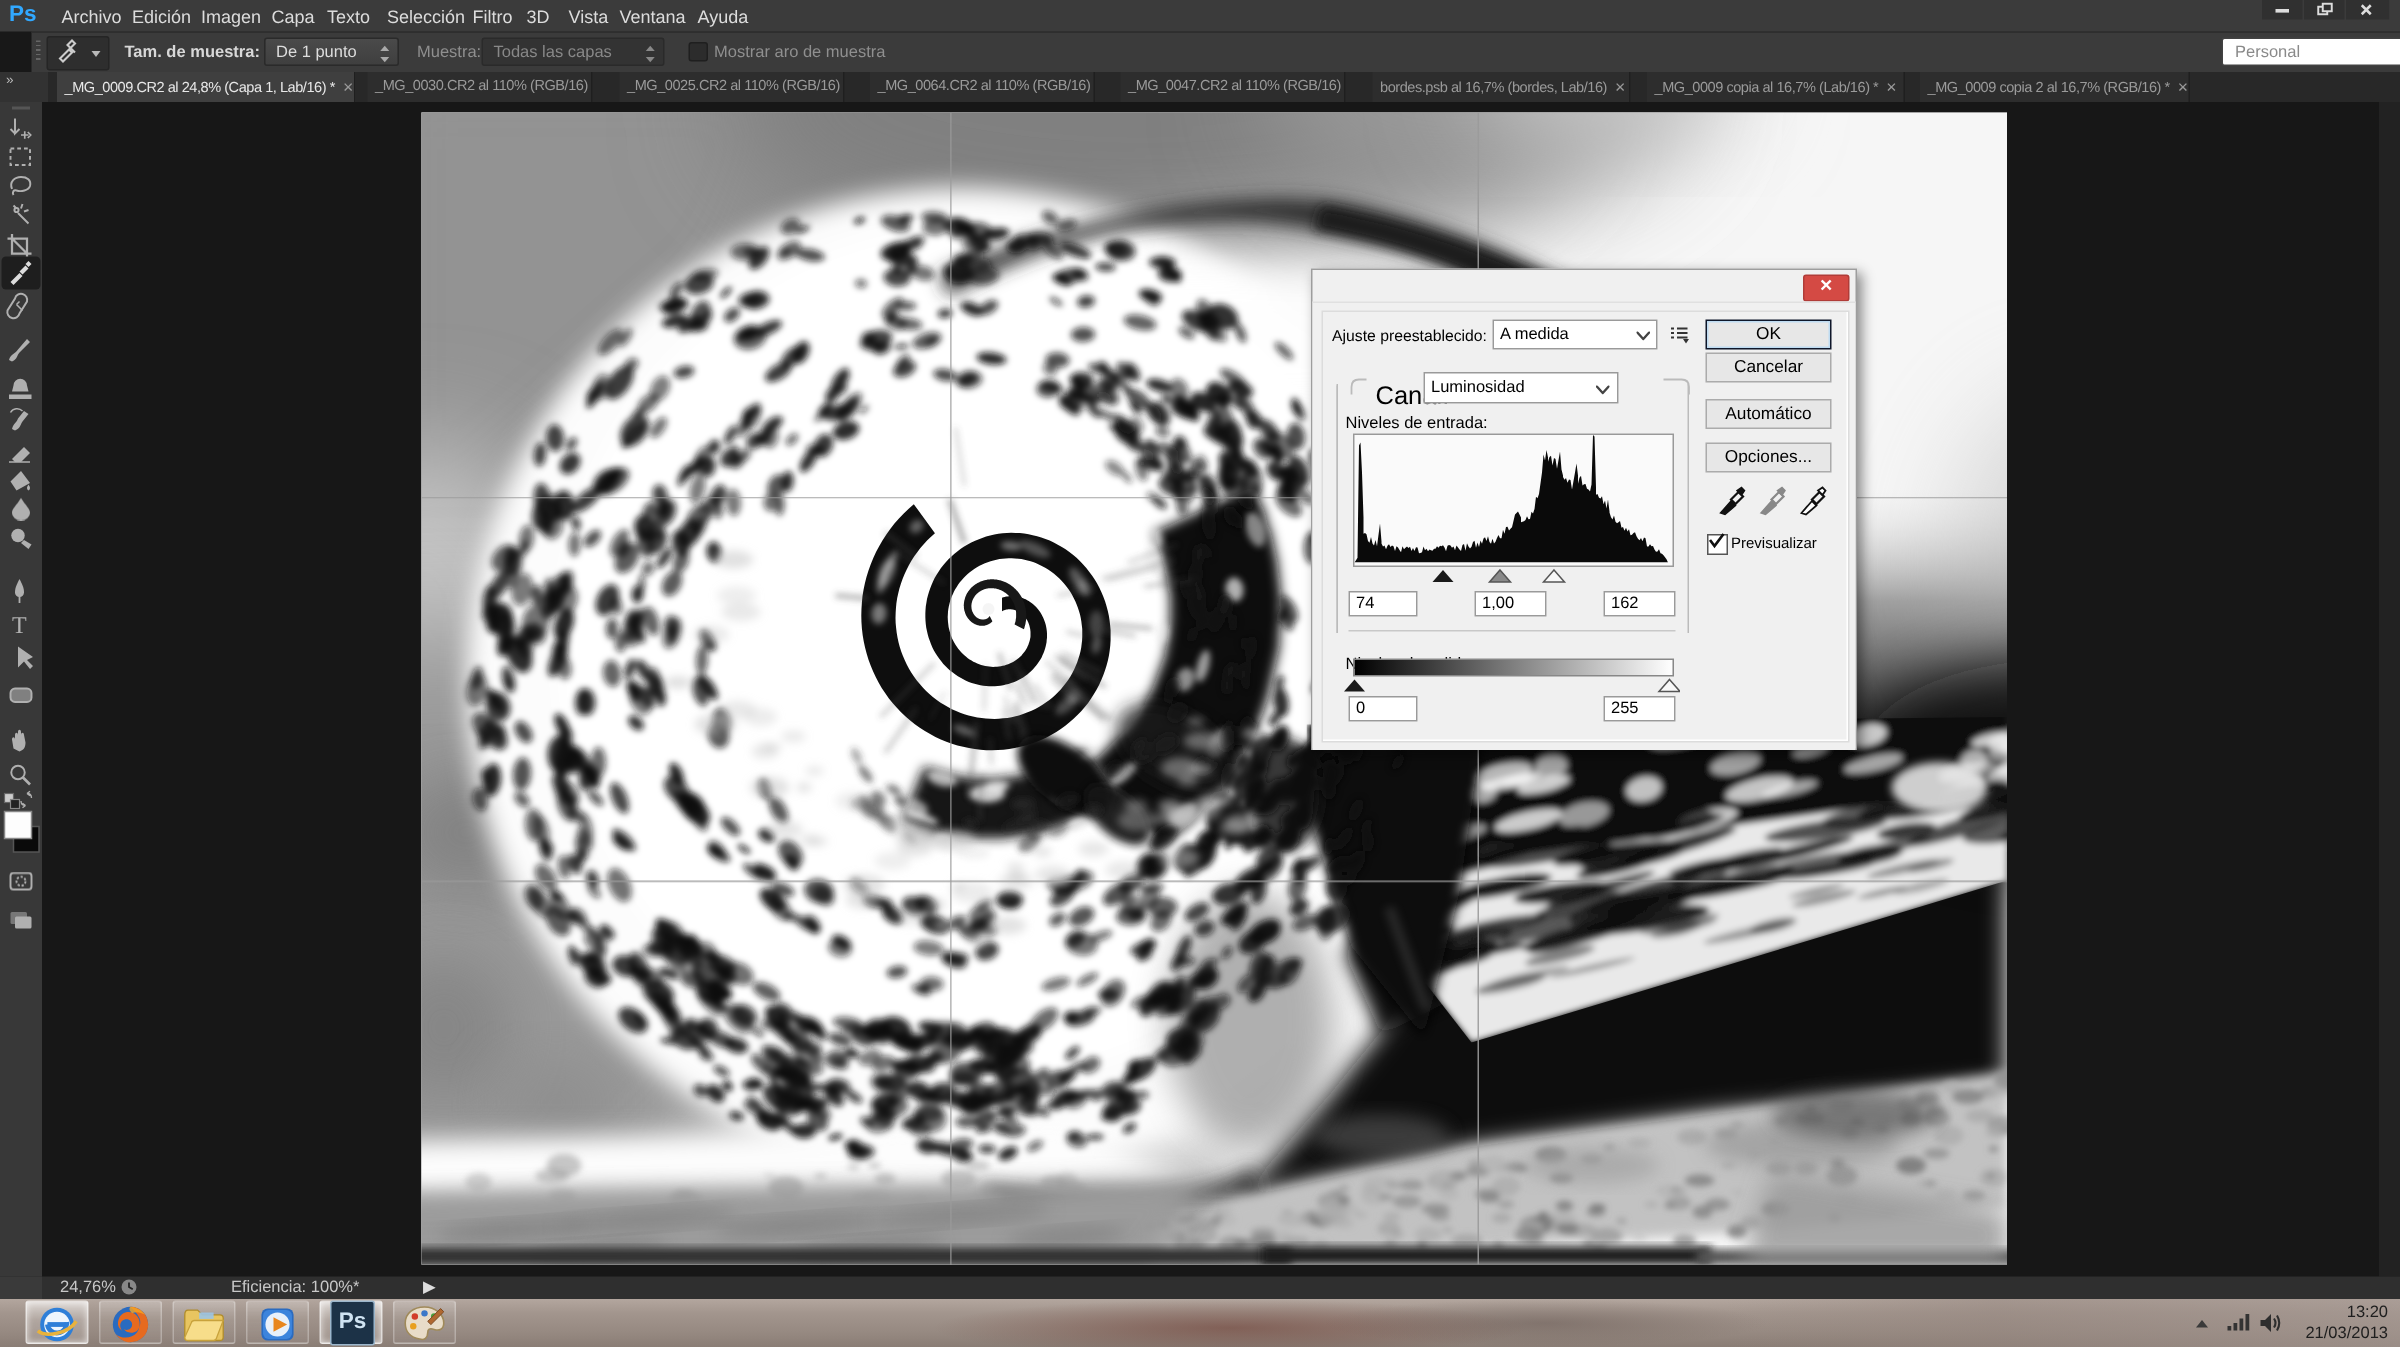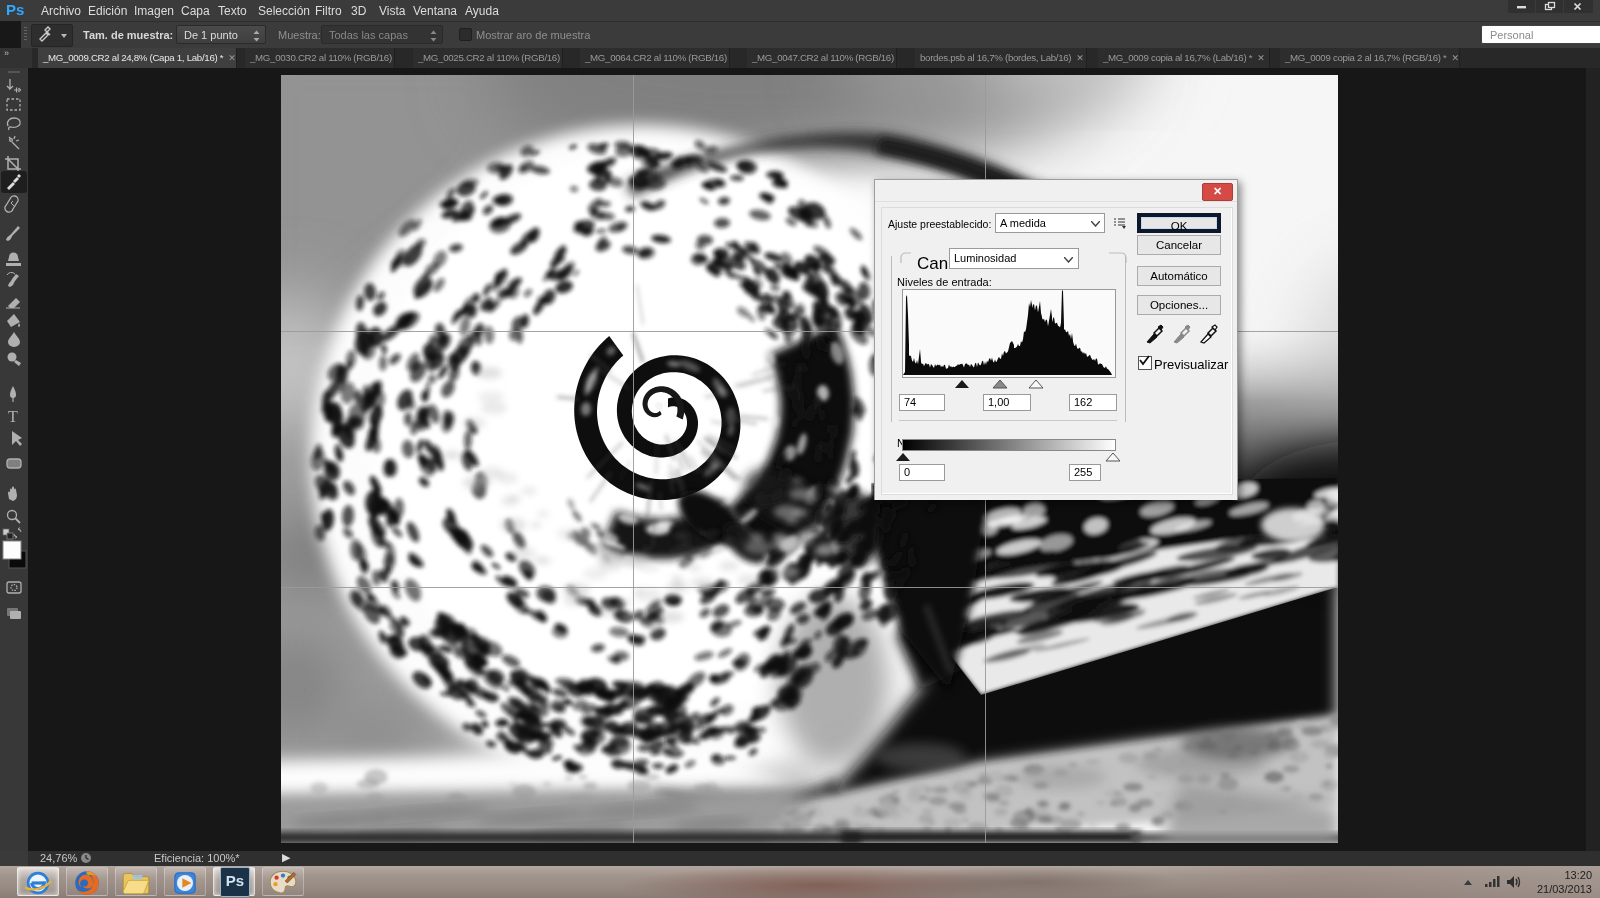--- a/index.html
+++ b/index.html
@@ -1968,21 +1968,21 @@
   <div style="position:absolute;left:0;top:21px;width:100%;height:298px;background:#f0f0f0;border-top:1px solid #e0e0e0;"></div>
   <div style="position:absolute;left:6px;top:27px;width:350px;height:286px;background:#f0f0f0;border:1px solid #dcdcdc;box-shadow:inset -1px -1px 0 #fff;"></div>
   <span style="position:absolute;left:13px;top:38px;font-size:10.5px;">Ajuste preestablecido:</span>
   <div class="fld" style="left:120px;top:33px;width:110px;height:20px;line-height:18px;">A medida<svg width="9" height="6" viewBox="0 0 9 6" style="position:absolute;right:4px;top:7px;">
         <path d="M0,0 L4.5,5 L9,0" fill="none" stroke="#444" stroke-width="1.5"></path>
       </svg></div>
   <svg width="14" height="12" viewBox="0 0 14 12" style="position:absolute;left:238px;top:38px;">
       <path d="M1,1 h2 M5,1 h7 M1,4 h2 M5,4 h7 M1,7 h2 M5,7 h7" stroke="#333" stroke-width="1.2"></path>
       <path d="M9,8 l4,0 -2,3 z" fill="#333"></path>
     </svg>
-  <div class="btn" style="top:33px;border:4px solid #0f172a;box-shadow:0 0 0 1px #bfdcf2 inset;">OK</div>
+  <div class="btn" style="top:33px;border:1px solid #0f172a;box-shadow:0 0 0 1px #bfdcf2 inset;">OK</div>
   <div class="btn" style="top:55px;">Cancelar</div>
   <div class="btn" style="top:86px;">Automático</div>
   <div class="btn" style="top:115px;">Opciones...</div>
   <svg width="78" height="22" viewBox="0 0 78 22" style="position:absolute;left:270px;top:143px;">
     <g stroke="#111" fill="#111">
         <path d="M2,19 L9,11 L12,14 L5,20 Z"></path>
         <path d="M9,10 l5,-5 3,3 -5,5 Z" fill="none" stroke-width="1.5"></path>
         <path d="M13,4 l3,-2 2,2 -2,3 z"></path>
       </g>
     <g stroke="#888" fill="#888" transform="translate(27,0)">
@@ -1993,21 +1993,21 @@
     <g stroke="#111" fill="#fff" transform="translate(54,0)">
         <path d="M2,19 L9,11 L12,14 L5,20 Z" stroke-width="1.2"></path>
         <path d="M9,10 l5,-5 3,3 -5,5 Z" fill="none" stroke-width="1.5"></path>
         <path d="M13,4 l3,-2 2,2 -2,3 z" stroke-width="1.2"></path>
       </g>
   </svg>
   <div style="position:absolute;left:263px;top:176px;width:12px;height:12px;background:#fff;border:1px solid #555;"></div>
   <svg width="12" height="11" viewBox="0 0 12 11" style="position:absolute;left:264px;top:175px;">
       <path d="M1,5 L4,9 L10,1" fill="none" stroke="#111" stroke-width="1.8"></path>
     </svg>
-  <span style="position:absolute;left:279px;top:177px;font-size:13px;">Previsualizar</span>
+  <span style="position:absolute;left:279px;top:177px;font-size:10px;">Previsualizar</span>
 
   <svg width="240" height="14" viewBox="0 0 240 14" style="position:absolute;left:16px;top:70px;">
       <path d="M10,13 L10,8 Q10,3 15,3 L20,3 M218,3 L230,3 Q235,3 235,8 L235,13" fill="none" stroke="#bbb" stroke-width="1.2"></path>
     </svg>
   <rect style="position:absolute;left:16px;top:77px;width:1px;height:165px;background:#bbb;"></rect>
   <div style="position:absolute;left:16px;top:76px;width:1px;height:166px;background:#bbb;"></div>
   <div style="position:absolute;left:250px;top:76px;width:1px;height:166px;background:#bbb;"></div>
   <span style="position:absolute;left:42px;top:74px;font-size:17px;">Canal:</span>
   <div class="fld" style="left:74px;top:68px;width:130px;height:21px;line-height:19px;">Luminosidad<svg width="9" height="6" viewBox="0 0 9 6" style="position:absolute;right:5px;top:8px;">
         <path d="M0,0 L4.5,5 L9,0" fill="none" stroke="#444" stroke-width="1.5"></path>
@@ -2027,21 +2027,21 @@
   <div class="fld" style="left:108px;top:214px;width:48px;height:17px;">1,00</div>
   <div class="fld" style="left:194px;top:214px;width:48px;height:17px;">162</div>
   <div style="position:absolute;left:24px;top:240px;width:218px;height:1px;background:#c8c8c8;"></div>
   <span style="position:absolute;left:22px;top:257px;font-size:11px;">Niveles de salida:</span>
   <div style="position:absolute;left:27px;top:259px;width:212px;height:10px;background:linear-gradient(90deg,#000,#fff);border:1px solid #888;"></div>
   <svg width="224" height="12" viewBox="0 0 224 12" style="position:absolute;left:21px;top:271px;">
     <path d="M7,2 L14,10 L0,10 Z" fill="#1a1a1a"></path>
     <path d="M217,2 L224,10 L210,10 Z" fill="#f8f8f8" stroke="#555" stroke-width="1"></path>
   </svg>
   <div class="fld" style="left:24px;top:284px;width:46px;height:17px;">0</div>
-  <div class="fld" style="left:194px;top:284px;width:32px;height:17px;">255</div>
+  <div class="fld" style="left:194px;top:284px;width:48px;height:17px;">255</div>
 </div>
 
 <div id="statusbar" class="abs">
   <span style="position:absolute;left:40px;top:1px;">24,76%</span>
   <svg width="12" height="12" viewBox="0 0 12 12" style="position:absolute;left:80px;top:1px;">
       <circle cx="6" cy="6" r="5" fill="#888"></circle>
       <path d="M6,3 L6,6 L8.5,7.5" stroke="#222" stroke-width="1.2" fill="none"></path>
     </svg>
   <span style="position:absolute;left:154px;top:1px;">Eficiencia: 100%*</span>
   <span style="position:absolute;left:282px;top:0px;color:#ddd;">▶</span>

